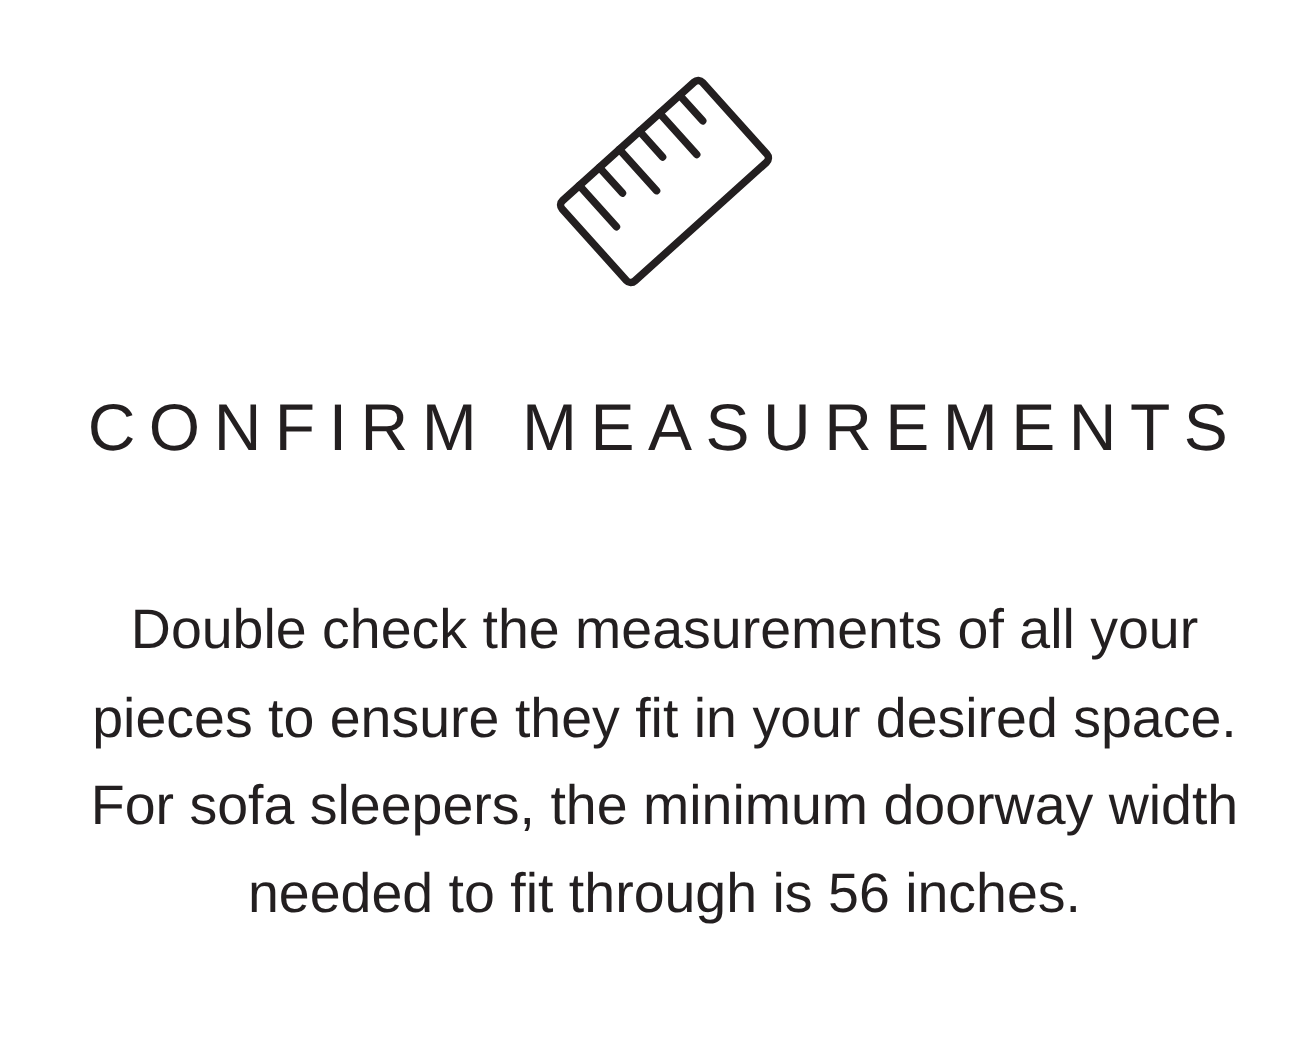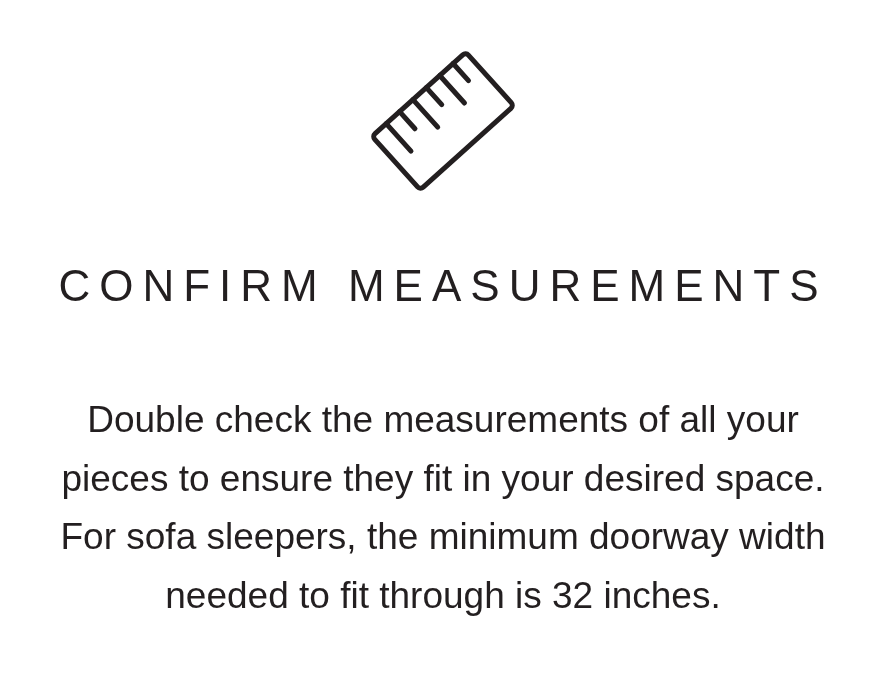--- a/index.html
+++ b/index.html
@@ -69,15 +69,15 @@
         <line x1="92" y1="59" x2="92" y2="96"></line>
         <line x1="110" y1="59" x2="110" y2="82"></line>
         <line x1="128" y1="59" x2="128" y2="96"></line>
         <line x1="146" y1="59" x2="146" y2="82"></line>
       </g>
     </svg>
   </div>
 
   <h1 class="headline">CONFIRM MEASUREMENTS</h1>
 
-  <p class="body-copy">Double check the measurements of all your pieces to ensure they fit in your desired space. For sofa sleepers, the minimum doorway width needed to fit through is 32 inches.</p>
+  <p class="body-copy">Double check the measurements of all your pieces to ensure they fit in your desired space. For sofa sleepers, the minimum doorway width needed to fit through is 56 inches.</p>
 
 </div>
 
 </body></html>

